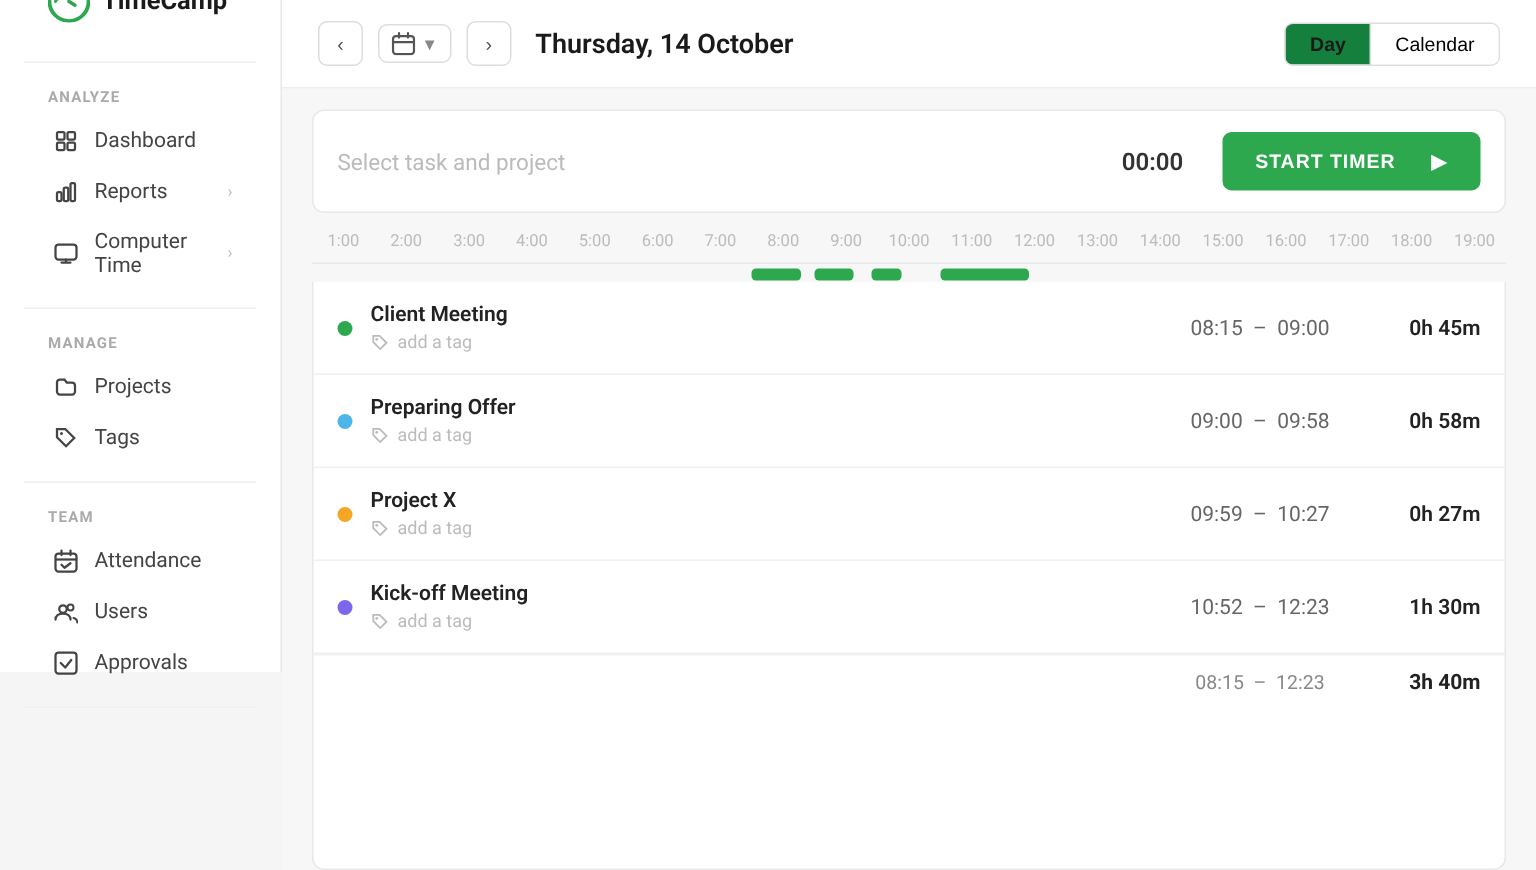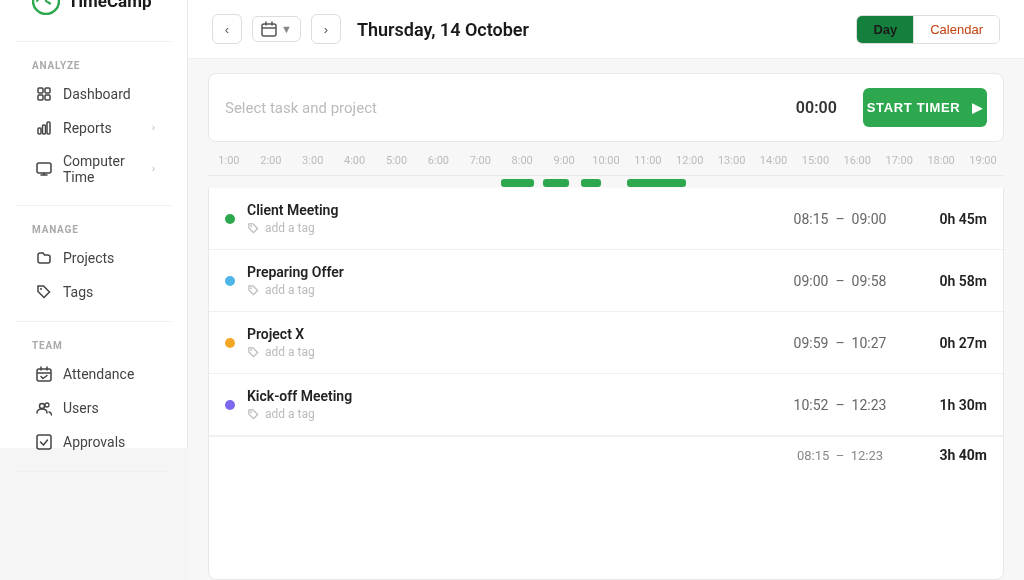--- a/index.html
+++ b/index.html
@@ -141,21 +141,21 @@
       display: flex;
       border: 1px solid #ddd;
       border-radius: 6px;
       overflow: hidden;
     }
     .view-btn {
       padding: 6px 16px;
       font-size: 13px;
       cursor: pointer;
       background: #fff;
-      color: #c2410c;
+      color: #000000;
       border: none;
     }
     .view-btn.active {
       background: #15803d;
       font-weight: 600;
       color: #1a1a1a;
     }
     .view-btn:first-child {
       border-right: 1px solid #ddd;
     }
@@ -180,28 +180,28 @@
       font-size: 16px;
       font-weight: 600;
       color: #333;
       margin-right: 14px;
     }
     .start-btn {
       background: #2ea84f;
       color: #fff;
       border: none;
       border-radius: 6px;
-      padding: 12px 4px;
+      padding: 12px 22px;
       font-size: 13px;
       font-weight: 700;
       letter-spacing: 0.05em;
       cursor: pointer;
       display: flex;
       align-items: center;
-      gap: 12px;
+      gap: 24px;
     }
     .start-btn .play-icon {
       font-size: 13px;
     }
 
     
     .timeline-area {
       margin: 12px 20px 0 20px;
       overflow-x: auto;
     }

